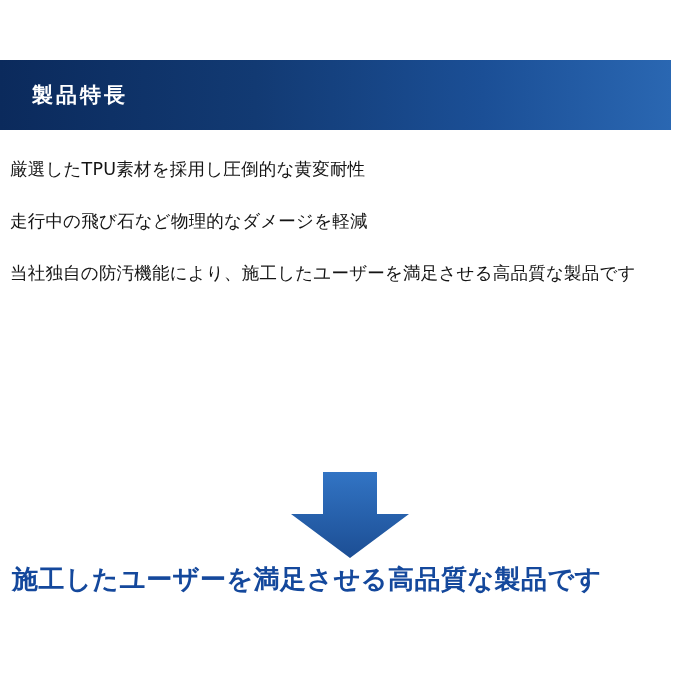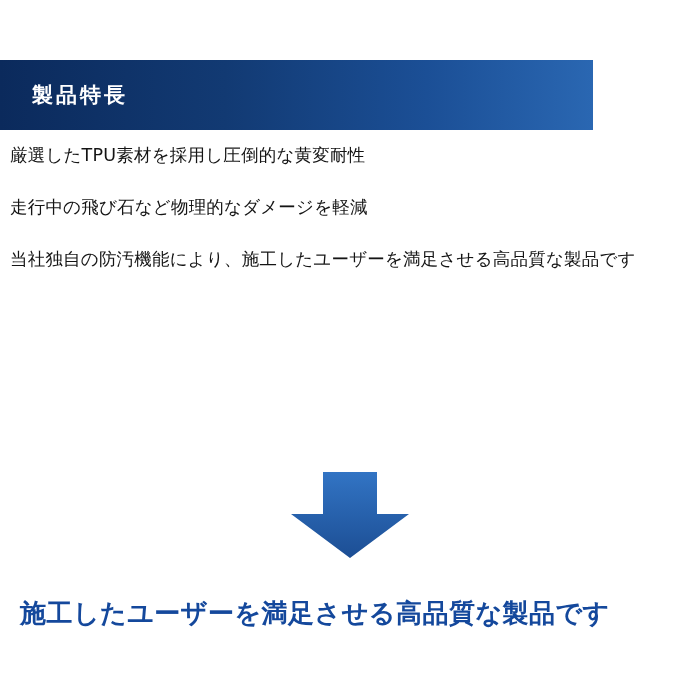--- a/index.html
+++ b/index.html
@@ -18,39 +18,39 @@
     width: 700px;
     height: 700px;
     box-sizing: border-box;
     background: #ffffff;
   }
   
   .header-band {
     position: absolute;
     left: 0;
     top: 60px;
-    width: 593px;
+    width: 671px;
     height: 70px;
     background: linear-gradient(90deg, #0b2a5c 0%, #123a73 38%, #1b4f96 72%, #2a67b2 100%);
     display: flex;
     align-items: center;
   }
   .header-title {
     color: #ffffff;
     font-size: 21px;
     font-weight: bold;
     letter-spacing: 3px;
     margin-left: 32px;
     font-family: "DejaVu Sans", "Liberation Sans", sans-serif;
   }
   
   .features {
     position: absolute;
     left: 0;
-    top: 129px;
+    top: 143px;
     width: 692px;
   }
   .feature-row {
     height: 52px;
     display: flex;
     align-items: center;
     padding-left: 10px;
     box-sizing: border-box;
   }
   .feature-text {
@@ -69,23 +69,23 @@
     height: 90px;
     display: flex;
     align-items: center;
     justify-content: center;
   }
   .arrow-svg { display: block; }
   
   .conclusion {
     position: absolute;
     left: 0;
-    top: 596px;
+    top: 562px;
     width: 700px;
-    padding-left: 20px;
+    padding-left: 12px;
     box-sizing: border-box;
   }
   .conclusion-text {
     font-size: 26px;
     font-weight: bold;
     color: #14489c;
     letter-spacing: 0.5px;
     white-space: nowrap;
   }
 </style>

